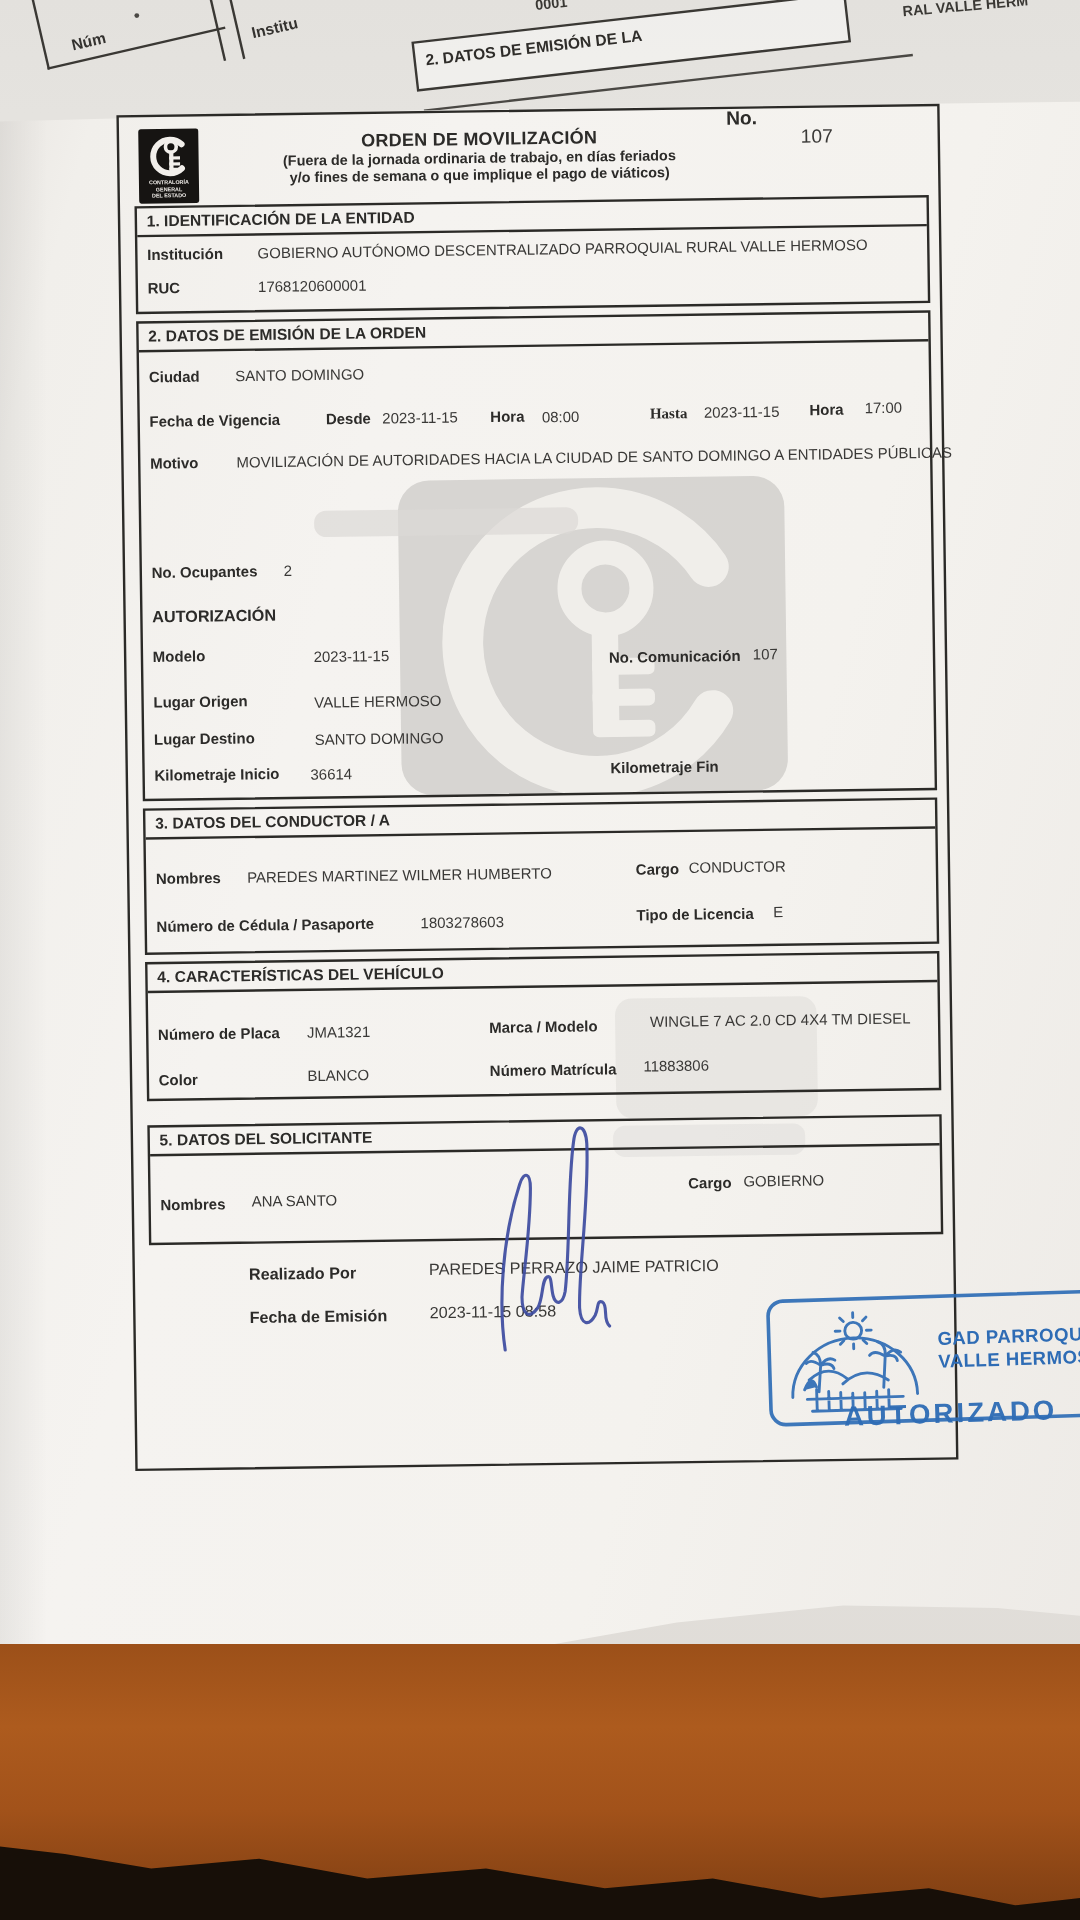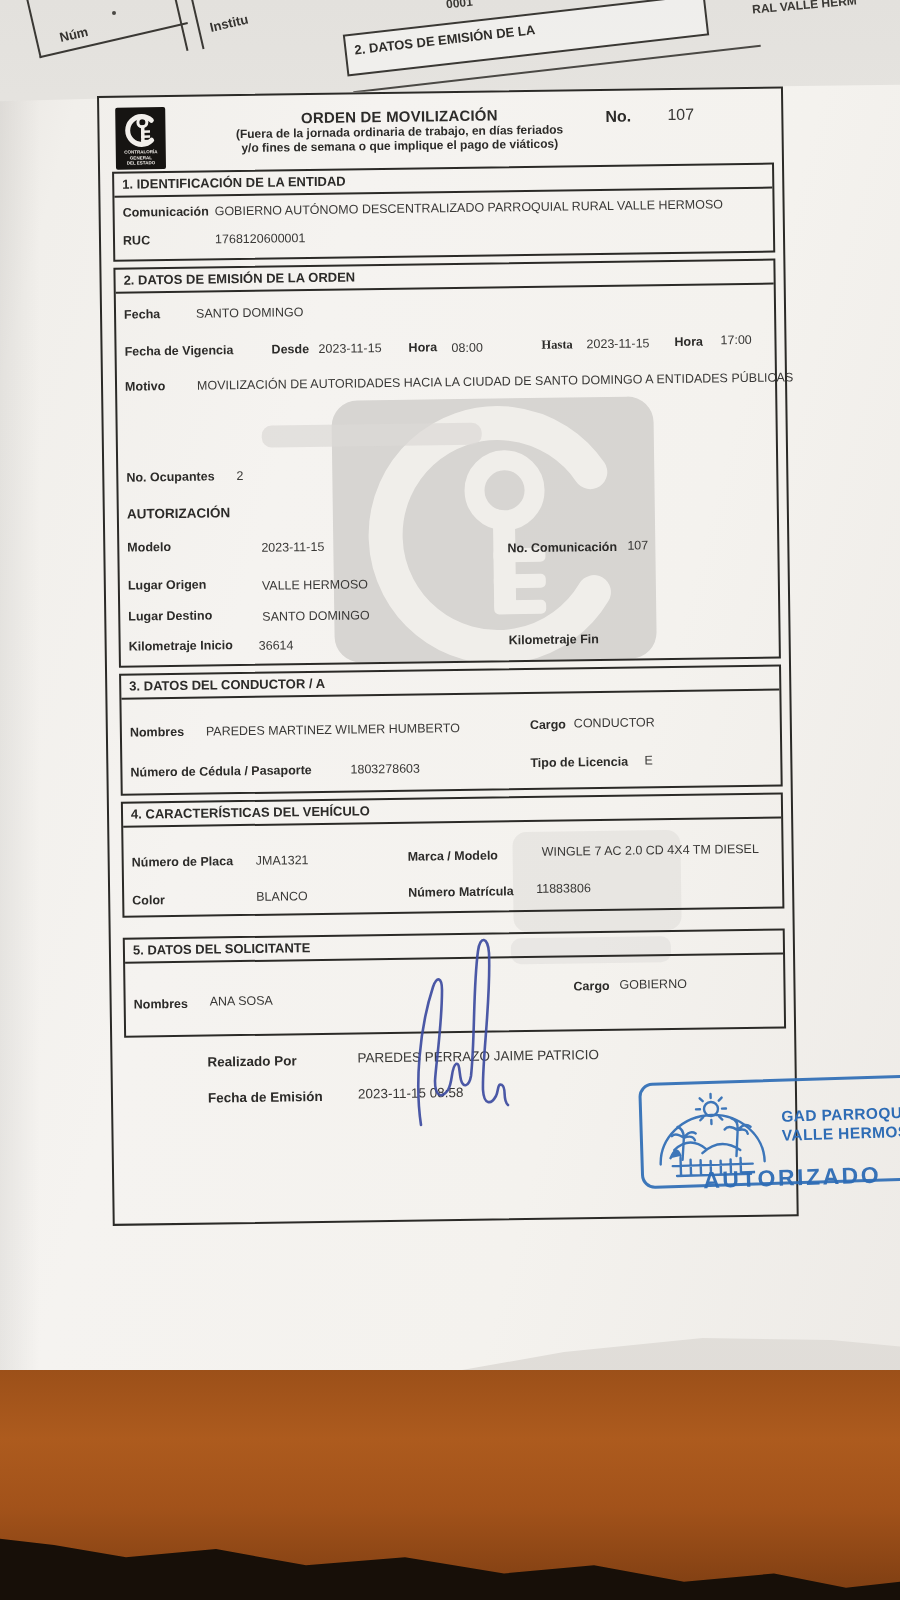--- a/index.html
+++ b/index.html
@@ -40,21 +40,21 @@
   .box{position:absolute;left:12px;width:658px;border:2px solid #2b2a27;}
   .bhead{position:relative;height:22px;border-bottom:2px solid #2b2a27;}
   .bhead span{position:absolute;left:8px;top:3px;font-size:13px;font-weight:700;color:#2c2b29;}
 
   
   #logo{position:absolute;left:16px;top:10px;width:50px;height:62px;background:#161412;border-radius:2px;}
   #logo .ltxt{position:absolute;left:0;bottom:3px;width:100%;text-align:center;color:#efece8;font-size:4.5px;line-height:1.25;font-weight:700;}
   .titleblock{position:absolute;left:110px;top:14px;width:380px;text-align:center;}
   .title{font-size:15px;font-weight:700;color:#2c2b29;letter-spacing:.2px;}
   .subtitle{font-size:12px;font-weight:700;color:#2c2b29;line-height:14px;}
-  .no-lb{position:absolute;left:506px;top:17px;font-size:16px;font-weight:700;color:#2c2b29;}
+  .no-lb{position:absolute;left:506px;top:0;font-size:16px;font-weight:700;color:#2c2b29;}
   .no-vl{position:absolute;left:568px;top:16px;font-size:16px;color:#3a3937;}
 
   
   #wm{position:absolute;left:228px;top:306px;width:322px;height:262px;background:#d2d0cd;border-radius:26px;opacity:.85;}
   #wm svg{position:absolute;left:0;top:0;}
   .blur1{position:absolute;left:158px;top:330px;width:220px;height:22px;background:#dbd9d6;border-radius:10px;opacity:.7;}
   .blur2{position:absolute;left:403px;top:740px;width:168px;height:100px;background:#dedcd9;border-radius:14px;opacity:.55;}
   .blur3{position:absolute;left:400px;top:846px;width:160px;height:26px;background:#dedcd9;border-radius:10px;opacity:.5;}
 
   
@@ -130,31 +130,31 @@
       <div class="subtitle">(Fuera de la jornada ordinaria de trabajo, en días feriados</div>
       <div class="subtitle">y/o fines de semana o que implique el pago de viáticos)</div>
     </div>
     <span class="no-lb">No.</span>
     <span class="no-vl">107</span>
 
     <div class="box" style="top:74px;height:86px;">
       <div class="bhead">
           <span>1. IDENTIFICACIÓN DE LA ENTIDAD</span>
         </div>
-      <span class="abs lb" style="left:8px;top:32px;">Comunicación</span>
+      <span class="abs lb" style="left:8px;top:32px;">Institución</span>
       <span class="abs vl" style="left:100px;top:32px;">GOBIERNO AUTÓNOMO DESCENTRALIZADO PARROQUIAL RURAL VALLE HERMOSO</span>
       <span class="abs lb" style="left:8px;top:60px;">RUC</span>
       <span class="abs vl" style="left:100px;top:60px;">1768120600001</span>
     </div>
 
     <div class="box" style="top:170px;height:396px;">
       <div class="bhead">
           <span>2. DATOS DE EMISIÓN DE LA ORDEN</span>
         </div>
-      <span class="abs lb" style="left:8px;top:38px;">Fecha</span>
+      <span class="abs lb" style="left:8px;top:38px;">Ciudad</span>
       <span class="abs vl" style="left:80px;top:38px;">SANTO DOMINGO</span>
 
       <span class="abs lb" style="left:8px;top:75px;">Fecha de Vigencia</span>
       <span class="abs lb" style="left:155px;top:75px;">Desde</span>
       <span class="abs vl" style="left:202px;top:75px;">2023-11-15</span>
       <span class="abs lb" style="left:292px;top:75px;">Hora</span>
       <span class="abs vl" style="left:335px;top:76px;">08:00</span>
       <span class="abs lb" style="left:425px;top:74px;font-family:Liberation Serif, serif;">Hasta</span>
       <span class="abs vl" style="left:470px;top:74px;">2023-11-15</span>
       <span class="abs lb" style="left:558px;top:73px;">Hora</span>
@@ -210,21 +210,21 @@
       <span class="abs vl" style="left:132px;top:88px;">BLANCO</span>
       <span class="abs lb" style="left:284px;top:86px;">Número Matrícula</span>
       <span class="abs vl" style="left:412px;top:84px;text-align:center;">11883806</span>
     </div>
 
     <div class="box" style="top:840px;height:96px;">
       <div class="bhead">
           <span>5. DATOS DEL SOLICITANTE</span>
         </div>
       <span class="abs lb" style="left:8px;top:58px;">Nombres</span>
-      <span class="abs vl" style="left:84px;top:56px;">ANA SOSA</span>
+      <span class="abs vl" style="left:84px;top:56px;">ANA SANTO</span>
       <span class="abs lb" style="left:448px;top:46px;">Cargo</span>
       <span class="abs vl" style="left:494px;top:45px;">GOBIERNO</span>
     </div>
 
     <span class="abs lb" style="left:95px;top:958px;font-size:13.5px;">Realizado Por</span>
     <span class="abs vl" style="left:245px;top:956px;font-size:13.5px;">PAREDES PERRAZO JAIME PATRICIO</span>
     <span class="abs lb" style="left:95px;top:994px;font-size:13.5px;">Fecha de Emisión</span>
     <span class="abs vl" style="left:245px;top:992px;font-size:13.5px;">2023-11-15 08:58</span>
   </div>
 

